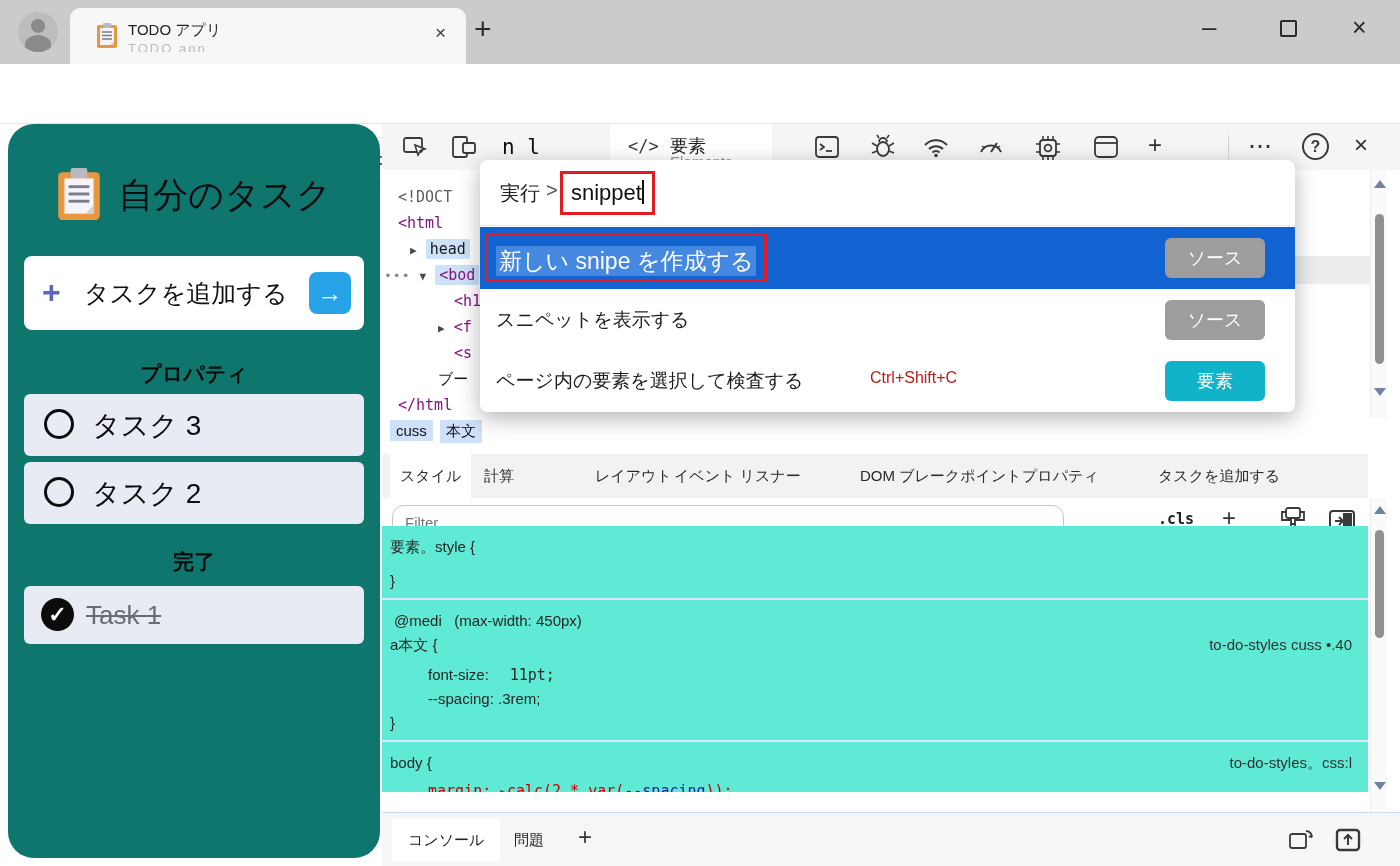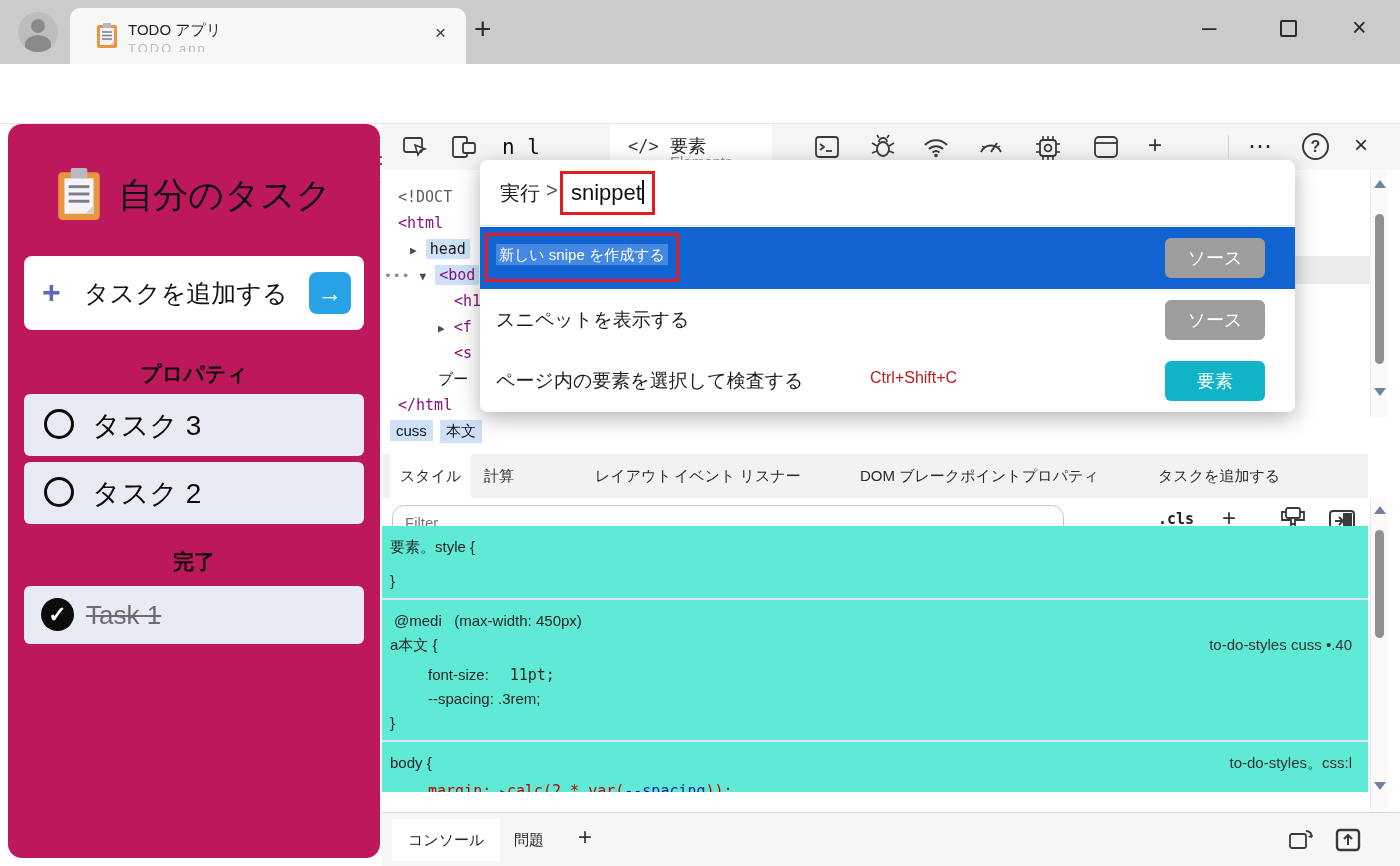--- a/index.html
+++ b/index.html
@@ -26,21 +26,21 @@
   .nav-ico { position:absolute; top:80px; font-size:27px; color:#2f2f2f; }
   .urlbar { position:absolute; left:165px; top:73px; width:1170px; height:45px; background:#fff; border:1px solid #e3e3e3; border-radius:22px; box-shadow:0 1px 3px rgba(0,0,0,.08); display:flex; align-items:center; }
   .url-text { font-size:17px; color:#8a8a8a; margin-left:14px; flex:1; white-space:nowrap; overflow:hidden; }
   .url-text b { color:#1b1b1b; font-weight:bold; }
   .url-right { display:flex; align-items:center; gap:34px; margin-right:26px; }
   .read-aloud { font-size:19px; color:#6b6b6b; position:relative; }
   .star { font-size:24px; color:#6b6b6b; }
   .nav-dots { position:absolute; left:1350px; top:84px; font-size:24px; color:#2f2f2f; letter-spacing:1px; }
 
   
-  .todo { position:absolute; left:8px; top:124px; width:372px; height:734px; background:#be185d; border-radius:14px; }
+  .todo { position:absolute; left:8px; top:124px; width:372px; height:734px; background:#0f766e; border-radius:26px; }
   .todo-header { position:absolute; left:0; top:44px; width:100%; display:flex; justify-content:center; align-items:center; gap:16px; }
   .todo-title { font-size:35px; color:#0c0c12; }
   .addbox { position:absolute; left:16px; top:132px; width:340px; height:74px; background:#fff; border-radius:8px; }
   .addbox .plus { position:absolute; left:18px; top:18px; font-size:32px; font-weight:bold; color:#5b67c1; }
   .addbox .lbl { position:absolute; left:60px; top:21px; font-size:25px; color:#101015; }
   .addbox .go { position:absolute; right:13px; top:16px; width:42px; height:42px; background:#29a3e8; border-radius:8px; color:#fff; font-size:25px; font-weight:bold; text-align:center; line-height:42px; }
   .todo-h2 { position:absolute; width:100%; text-align:center; font-size:21px; font-weight:bold; color:#0a0a0a; }
   .taskrow { position:absolute; left:16px; width:340px; height:62px; background:#e9ebf4; border-radius:6px; }
   .taskrow .ring { position:absolute; left:20px; top:15px; width:30px; height:30px; border:3px solid #0c0c0c; border-radius:50%; }
   .taskrow .tlbl { position:absolute; left:68px; top:13px; font-size:28px; color:#0c0c0c; }
@@ -75,21 +75,21 @@
   .pal-input { position:absolute; left:0; top:0; width:100%; height:66px; border-bottom:1px solid #e6e6e6; }
   .pal-prefix { position:absolute; left:20px; top:20px; font-size:20px; color:#222; }
   .pal-chev { position:absolute; left:66px; top:19px; font-size:20px; color:#555; }
   .annot { border:3px solid #e31b22; }
   .pal-query-box { position:absolute; left:80px; top:11px; height:44px; padding:6px 8px 0 8px; }
   .pal-query { font-size:22px; color:#111; }
   .caret { display:inline-block; width:2px; height:24px; background:#111; vertical-align:-4px; }
   .pal-item { position:absolute; left:0; width:100%; height:62px; background:#fff; }
   .pal-item.sel { background:#1063d1; }
   .pal-annot { position:absolute; left:5px; top:6px; height:49px; padding:10px 8px 0 8px; }
-  .pal-lbl { font-size:15px; color:#1c1c1c; }
+  .pal-lbl { font-size:23px; color:#1c1c1c; }
   .sel .pal-lbl { color:#fff; background:rgba(170,205,255,.35); padding:2px 3px; }
   .pal-lbl-plain { position:absolute; left:16px; top:18px; font-size:19px; color:#1c1c1c; }
   .pal-short { position:absolute; left:390px; top:19px; font-size:16px; color:#b91c1c;text-align:center; }
   .badge { position:absolute; right:30px; top:11px; width:100px; height:40px; border-radius:6px; font-size:18px; color:#fff; text-align:center; line-height:40px; }
   .badge.gray { background:#9d9d9d; }
   .badge.teal { background:#10b3c7; }
 
   
   .crumbbar { position:absolute; left:0; top:294px; width:986px; height:30px; background:#fff; }
   .crumb { position:absolute; top:2px; background:#cfe1f8; padding:2px 6px; font-size:15px; color:#111; }

